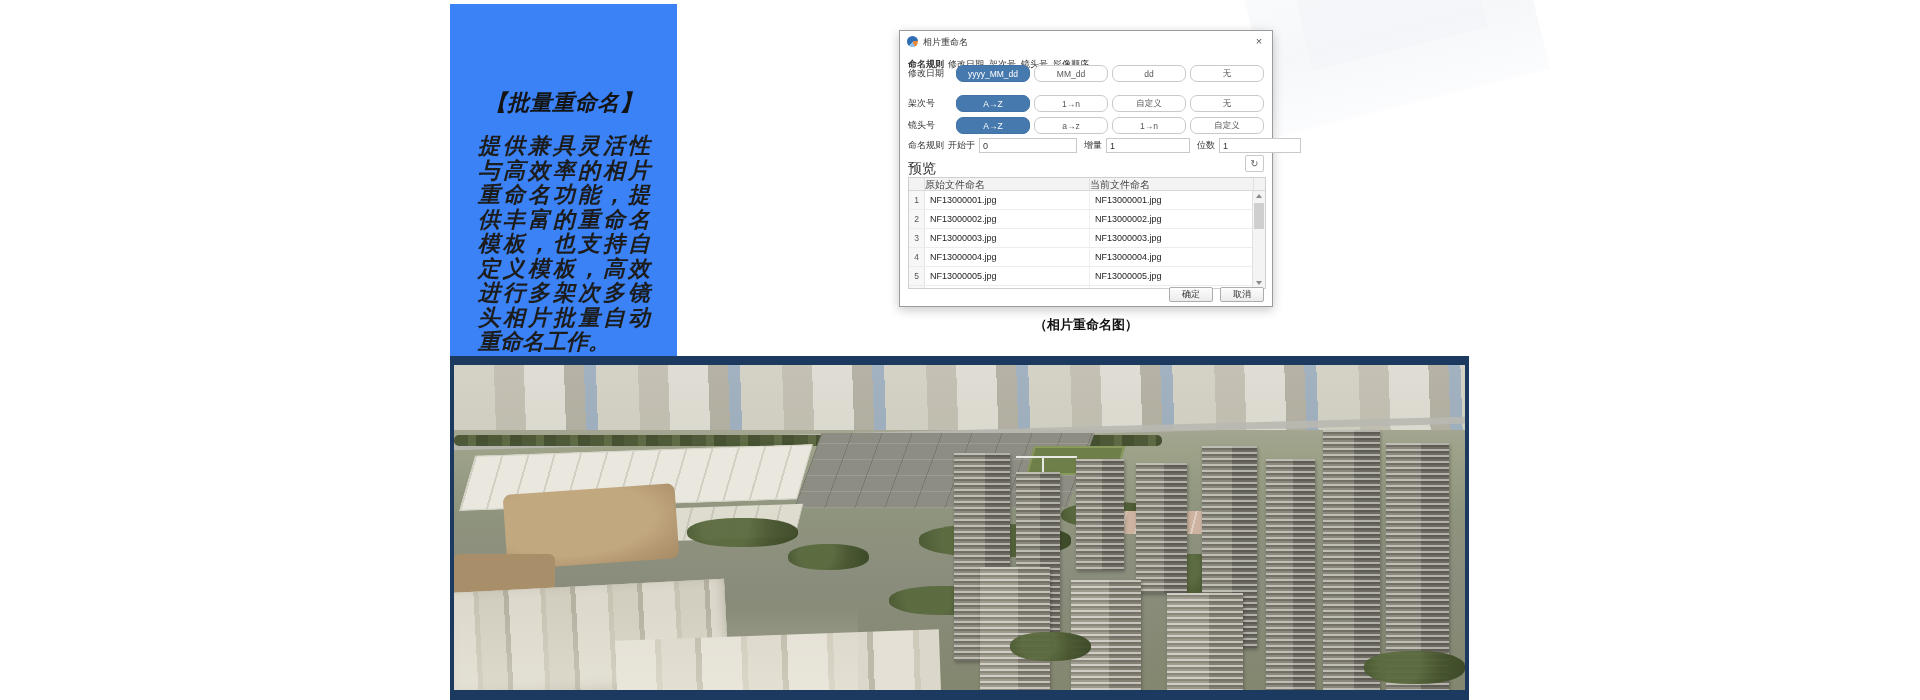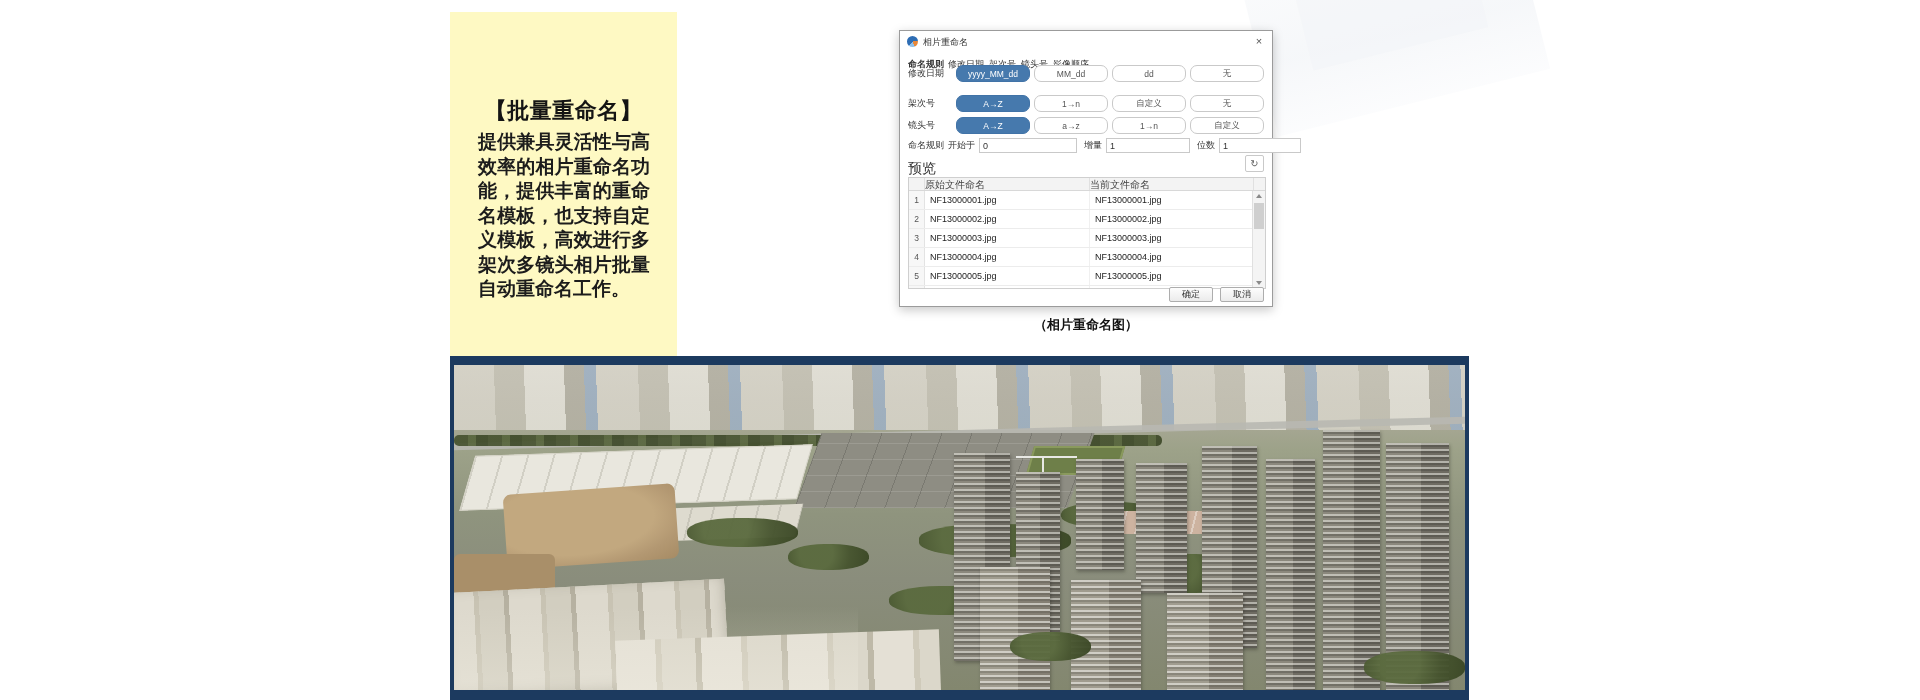--- a/index.html
+++ b/index.html
@@ -8,23 +8,23 @@
   .stage { position:absolute; left:0; top:0; width:1920px; height:700px; background:#fff; }
 
   
   .ghost { position:absolute; left:1255px; top:-55px; width:280px; height:160px;
            background:linear-gradient(180deg,#f6f8fa 0%,#eef1f5 55%,#f9fafc 100%);
            transform:rotate(-14deg); opacity:.55; }
   .ghost2 { position:absolute; left:1300px; top:-40px; width:180px; height:90px;
             background:#f2f4f7; transform:rotate(-14deg); opacity:.5; }
 
   
-  .panel { position:absolute; left:450px; top:12px; width:227px; height:356px; background:#fef9c3; }
+  .panel { position:absolute; left:450px; top:4px; width:227px; height:356px; background:#3b82f6;font-style:italic; }
   .panel-title { margin-top:84px; text-align:center; font-size:22px; font-weight:bold; color:#141414; letter-spacing:.5px; }
-  .panel-desc { margin:4px 27px 0 28px; font-size:19px; line-height:24.5px; font-weight:600;
+  .panel-desc { margin:16px 27px 0 28px; font-size:22px; line-height:24.5px; font-weight:600;
                 color:#1c1c1c; text-align:justify; }
 
   
   .dialog { position:absolute; left:899px; top:30px; width:374px; height:277px; background:#fff;
             border:1px solid #9b9b9b; box-shadow:0 3px 10px rgba(0,0,0,.22); font-size:9px; color:#333; }
   .titlebar { position:absolute; left:0; top:0; right:0; height:20px; background:#fff;padding-left:12px; }
   .app-ico { position:absolute; left:7px; top:5px; width:11px; height:11px; border-radius:50%;
              background:conic-gradient(from 220deg,#2e6db4 0 62%,#e8883a 62% 82%,#8fc0ea 82% 100%); }
   .dlg-title { position:absolute; left:23px; top:5px; font-size:9px; color:#333; }
   .dlg-close { position:absolute; right:5px; top:3px; width:16px; height:14px; text-align:center;

